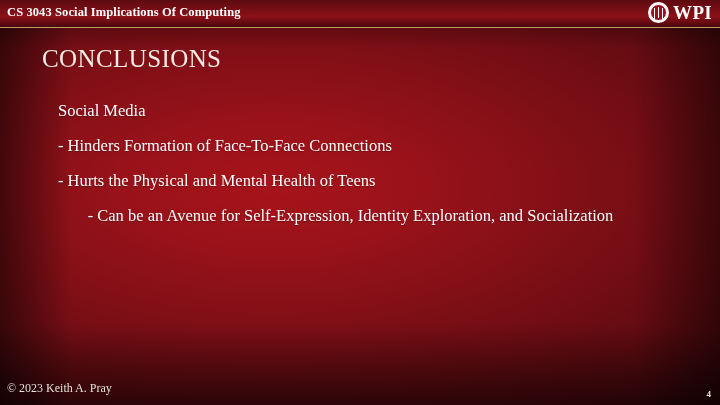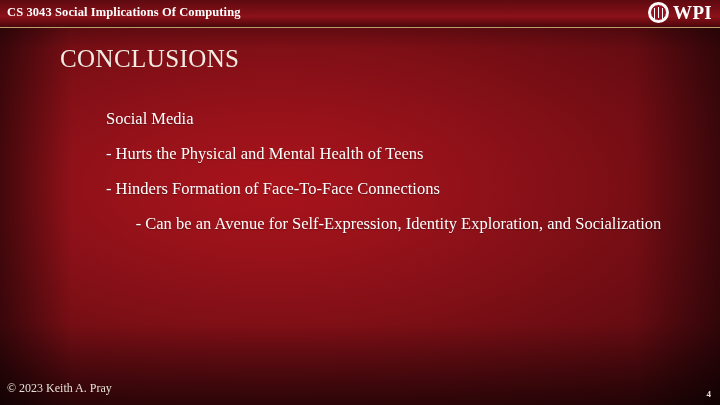--- a/index.html
+++ b/index.html
@@ -111,35 +111,34 @@
     font-weight: bold;
     color: #ffffff;
     letter-spacing: 0.3px;
     line-height: 21px;
   }
 
   
   .slide-title {
     position: absolute;
     top: 45px;
-    left: 60px;
+    left: 42px;
     font-size: 25px;
     color: #f2ece4;
     letter-spacing: 0.4px;
     font-family: "Liberation Serif", serif;
     font-weight: normal;
   }
 
   
   .body {
     position: absolute;
-    top: 108px;
+    top: 100px;
     left: 58px;
     width: 600px;
-    margin-left: 48px;
   }
   .body-line {
     font-size: 16.5px;
     line-height: 21px;
     color: #ffffff;
     margin-bottom: 14px;
     font-family: "Liberation Serif", serif;
     text-shadow: 0 1px 1px rgba(0,0,0,0.35);
   }
   .body-line.wrap {
@@ -179,20 +178,20 @@
     <div class="wpi-logo">
       <span class="wpi-seal"></span>
       <span class="wpi-text">WPI</span>
     </div>
   </div>
 
   <div class="slide-title">CONCLUSIONS</div>
 
   <div class="body">
     <div class="body-line">Social Media</div>
+    <div class="body-line">- Hinders Formation of Face-To-Face Connections</div>
     <div class="body-line">- Hurts the Physical and Mental Health of Teens</div>
-    <div class="body-line">- Hinders Formation of Face-To-Face Connections</div>
     <div class="body-line wrap">- Can be an Avenue for Self-Expression, Identity Exploration, and Socialization</div>
   </div>
 
   <div class="footer-left">© 2023 Keith A. Pray</div>
   <div class="footer-right">4</div>
 </div>
 
 </body></html>

